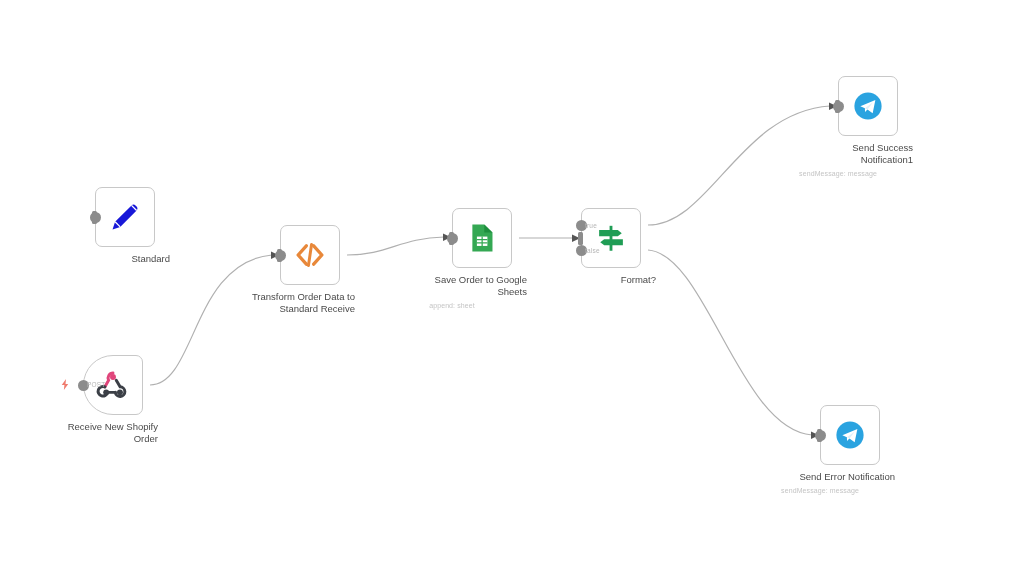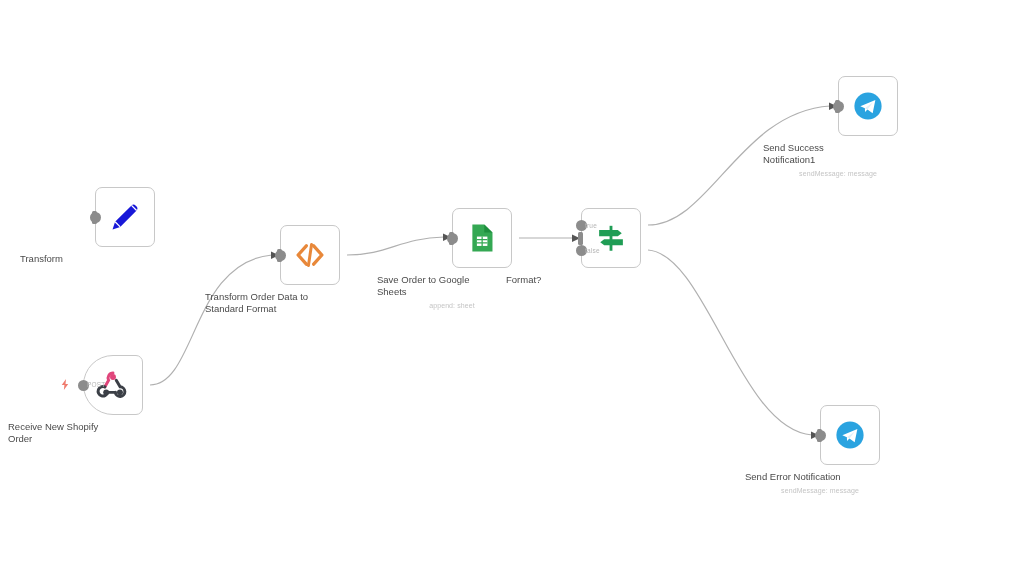--- a/index.html
+++ b/index.html
@@ -101,21 +101,21 @@
   .port-wrap .port-out {
     right: 0;
     top: 0;
   }
   .node-caption {
     position: absolute;
     top: 66px;
     left: 50%;
     transform: translateX(-50%);
     width: 150px;
-    text-align: left;
+    text-align: right;
     font-size: 9.5px;
     line-height: 12px;
     color: #4a4a4a;
     white-space: pre-line;
   }
   .node-subtitle {
     position: absolute;
     left: 50%;
     transform: translateX(-50%);
     width: 170px;
@@ -161,21 +161,21 @@
   <div class="node" style="left:95px; top:187px;">
     <div class="node-box">
       <svg class="node-icon" viewBox="0 0 24 24">
         <path d="M3.2 20.8 L5 15.4 L16.6 3.8 C17.4 3 18.6 3 19.4 3.8 L20.2 4.6 C21 5.4 21 6.6 20.2 7.4 L8.6 19 Z" fill="#1818d8"></path>
         <path d="M5 15.4 L8.6 19" stroke="#ffffff" stroke-width="0.9" fill="none"></path>
         <path d="M16.6 3.8 L20.2 7.4" stroke="#ffffff" stroke-width="0.9" fill="none"></path>
       </svg>
     </div>
     <div class="port port-in"></div>
     <div class="port port-out"></div>
-    <div class="node-caption">Transform</div>
+    <div class="node-caption">Standard</div>
   </div>
 
   <div class="node" style="left:83px; top:355px;">
     <div class="node-box trigger-shape">
       <svg class="node-icon" viewBox="0 0 24 24">
         <path d="M12 3.6 a3.5 3.5 0 0 0 -3.1 5.1 l-2.6 4.6" stroke="#e0457b" stroke-width="2.1" fill="none" stroke-linecap="round"></path>
         <path d="M6.3 13.3 a3.4 3.4 0 1 0 1.9 3.9 l5.4 0" stroke="#3b3f46" stroke-width="2.1" fill="none" stroke-linecap="round"></path>
         <path d="M13.6 17.2 a3.4 3.4 0 1 0 3.4 -3.9 l-2.7 -4.6" stroke="#3b3f46" stroke-width="2.1" fill="none" stroke-linecap="round"></path>
         <circle cx="12" cy="6.4" r="2.1" fill="#e0457b"></circle>
         <circle cx="7.2" cy="17.2" r="2.1" fill="#3b3f46"></circle>
@@ -197,21 +197,21 @@
     <div class="node-box">
       <svg class="node-icon" viewBox="0 0 24 24">
         <path d="M9.4 5.5 L3.6 12 L9.4 18.5" stroke="#e8883a" stroke-width="2.3" fill="none" stroke-linecap="round" stroke-linejoin="round"></path>
         <path d="M14.6 5.5 L20.4 12 L14.6 18.5" stroke="#e8883a" stroke-width="2.3" fill="none" stroke-linecap="round" stroke-linejoin="round"></path>
         <path d="M13.1 4.6 L10.9 19.4" stroke="#e8883a" stroke-width="2.1" fill="none" stroke-linecap="round"></path>
       </svg>
     </div>
     <div class="port port-in"></div>
     <div class="port port-out"></div>
     <div class="node-caption">Transform Order Data to
-Standard Format</div>
+Standard Receive</div>
   </div>
 
   <div class="node" style="left:452px; top:208px;">
     <div class="node-box">
       <svg class="node-icon" viewBox="0 0 24 24">
         <path d="M5.2 2.4 h8.4 L19.4 8.2 v13.4 H5.2 Z" fill="#34a853"></path>
         <path d="M13.6 2.4 L19.4 8.2 h-5.8 Z" fill="#1e8e3e"></path>
         <rect x="8.4" y="11" width="7.4" height="6.6" fill="#ffffff"></rect>
         <path d="M8.4 13.2 h7.4 M8.4 15.4 h7.4 M12.1 11 v6.6" stroke="#34a853" stroke-width="0.9"></path>
       </svg>

